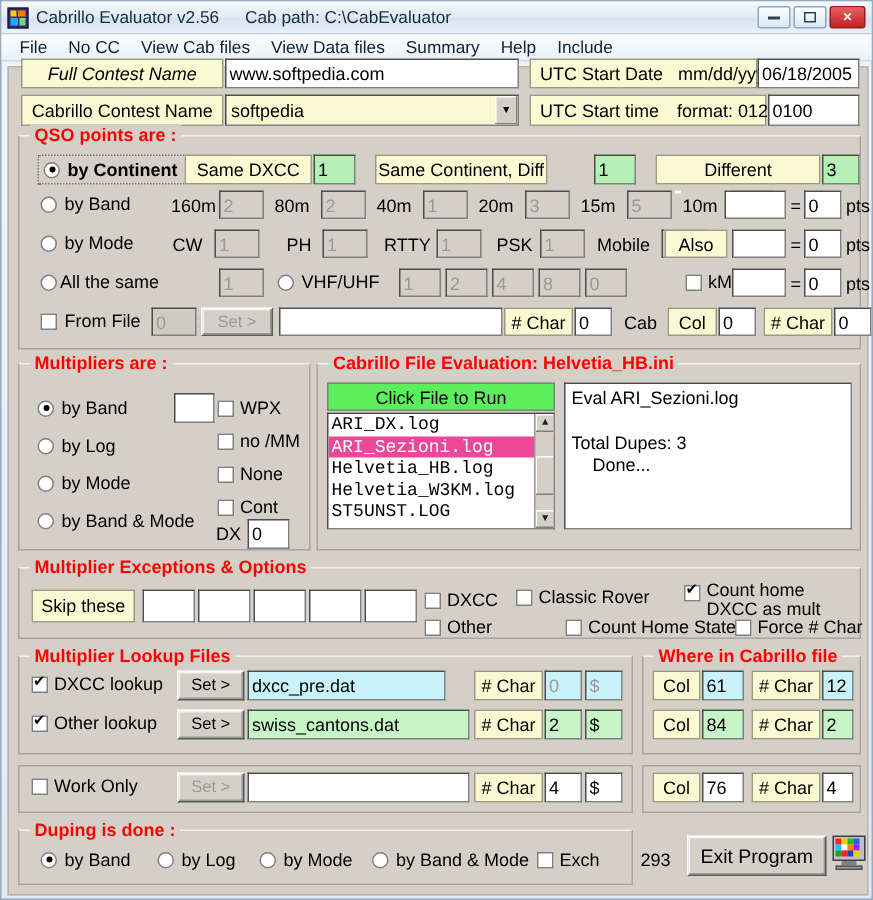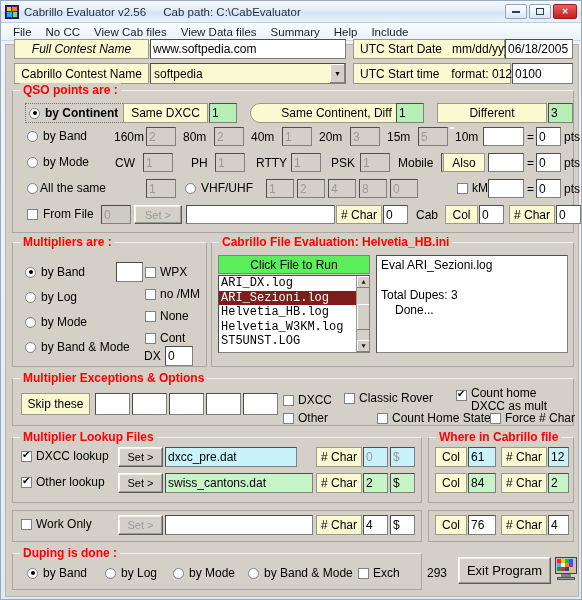--- a/index.html
+++ b/index.html
@@ -128,21 +128,21 @@
     font-size:11px;color:#000;box-sizing:border-box;
   }
   .btn.dis{color:#9a9a9a;}
   
   .listbox{
     background:#fff;border:1px solid #808080;border-top-color:#4d4d4d;border-left-color:#4d4d4d;
     box-sizing:border-box;overflow:hidden;position:absolute;
     font-family:"Liberation Mono",monospace;font-size:12px;
   }
   .listbox .li{padding:0 2px;line-height:14.5px;white-space:nowrap;color:#000;}
-  .listbox .li.sel{background:#7f1d1d;color:#fff;}
+  .listbox .li.sel{background:#ec4899;color:#fff;}
   .scroll{
     position:absolute;right:0;top:0;width:13px;height:100%;
     background:#d4d0c8;border-left:1px solid #9a9a9a;box-sizing:border-box;
   }
   .scroll .ar{
     width:13px;height:12px;background:#d4d0c8;
     box-shadow:inset -1px -1px 0 #808080, inset 1px 1px 0 #fff;
     display:flex;align-items:center;justify-content:center;
     font-size:7px;color:#222;box-sizing:border-box;
   }
@@ -249,21 +249,21 @@
 
     <div class="grp" style="left:6px;top:45px;width:562px;height:143px;">
       <div class="grp-title">QSO points are :</div>
 
       <div class="row" style="left:12px;top:12px;width:130px;height:20px;border:1px dotted #777;padding-left:3px;box-sizing:border-box;">
         <span class="radio on"></span>
         <span class="txt" style="margin-left:5px;font-weight:bold;">by Continent</span>
       </div>
       <div class="lbl-y" style="position:absolute;left:110px;top:12px;width:85px;height:20px;">Same DXCC</div>
       <div class="fld grn2" style="position:absolute;left:196px;top:12px;width:28px;height:20px;">1</div>
-      <div class="lbl-y" style="position:absolute;left:237px;top:12px;width:173px;height:20px;border-radius:10px;">Same Continent, Diff</div>
+      <div class="lbl-y" style="position:absolute;left:237px;top:12px;width:115px;height:20px;">Same Continent, Diff</div>
       <div class="fld grn2" style="position:absolute;left:383px;top:12px;width:28px;height:20px;">1</div>
       <div class="lbl-y" style="position:absolute;left:424px;top:12px;width:110px;height:20px;">Different</div>
       <div class="fld grn2" style="position:absolute;left:535px;top:12px;width:25px;height:20px;">3</div>
 
       <div class="row" style="left:14px;top:38px;">
         <span class="radio"></span>
         <span class="txt" style="margin-left:5px;">by Band</span>
       </div>
       <div class="txt" style="position:absolute;left:101px;top:39px;">160m</div>
       <div class="fld gray" style="position:absolute;left:133px;top:36px;width:30px;height:19px;">2</div>

